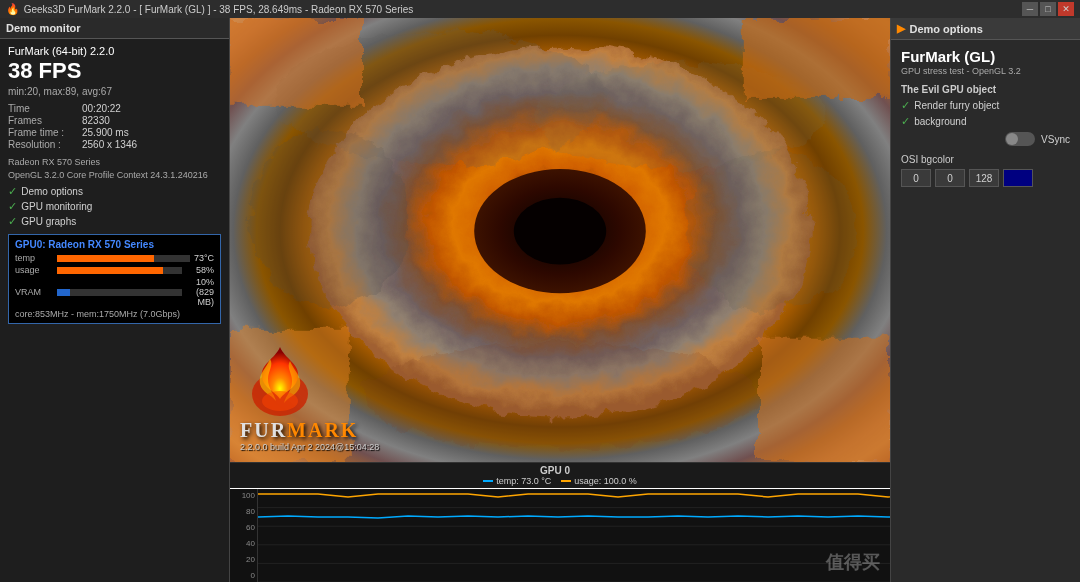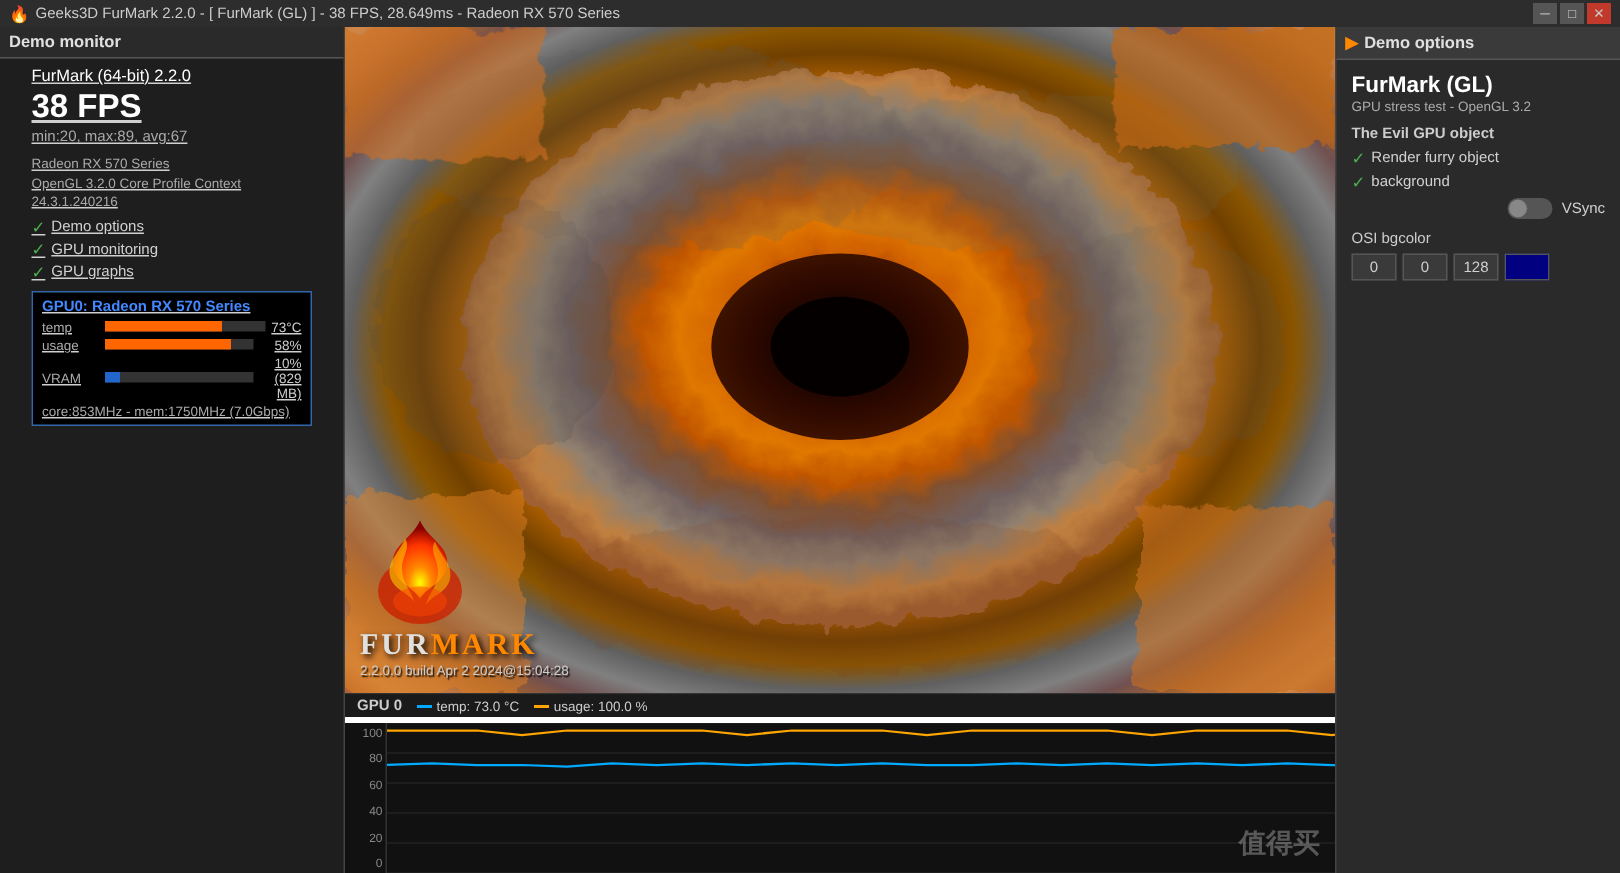--- a/index.html
+++ b/index.html
@@ -62,24 +62,23 @@
     #left-panel-header {
       background: #2a2a2a;
       padding: 4px 6px;
       color: #e0e0e0;
       font-size: 11px;
       font-weight: bold;
       border-bottom: 1px solid #555;
     }
 
     #monitor-content {
-      padding: 6px 21px;
+      padding: 6px 8px;
       color: #d0d0d0;
       flex: 1;
-      text-decoration: underline;
     }
 
     .monitor-app-name {
       color: #ffffff;
       font-size: 11px;
       margin-bottom: 1px;
     }
     .monitor-test {
       color: #d0d0d0;
       font-size: 11px;
@@ -230,21 +229,22 @@
       position: relative;
       display: flex;
       flex-direction: column;
     }
 
     #graph-header {
       display: flex;
       align-items: center;
       padding: 2px 8px;
       background: #1a1a1a;
-      border-bottom: 4px solid #ffffff;
+      border-bottom: 1px solid #ffffff;
+      flex-direction: column;
     }
     .graph-title {
       color: #ccc;
       font-size: 10px;
       font-weight: bold;
       margin-right: 10px;
     }
     .graph-legend {
       display: flex;
       gap: 10px;
@@ -460,20 +460,38 @@
 
 <div id="main-layout">
 
   <div id="left-panel">
     <div id="left-panel-header">Demo monitor</div>
     <div id="monitor-content">
       <div class="monitor-app-name">FurMark (64-bit) 2.2.0</div>
       <div class="monitor-fps">38 FPS</div>
       <div class="monitor-fps-range">min:20, max:89, avg:67</div>
 
+      <div class="monitor-stats">
+        <div class="monitor-stat-row">
+          <span class="stat-label">Time</span>
+          <span class="stat-value">00:20:22</span>
+        </div>
+        <div class="monitor-stat-row">
+          <span class="stat-label">Frames</span>
+          <span class="stat-value">82330</span>
+        </div>
+        <div class="monitor-stat-row">
+          <span class="stat-label">Frame time :</span>
+          <span class="stat-value">25.900 ms</span>
+        </div>
+        <div class="monitor-stat-row">
+          <span class="stat-label">Resolution :</span>
+          <span class="stat-value">2560 x 1346</span>
+        </div>
+      </div>
 
       <div class="monitor-hw">
         <div>Radeon RX 570 Series</div>
         <div>OpenGL 3.2.0 Core Profile Context 24.3.1.240216</div>
       </div>
 
       <div class="monitor-section-item">
         <span class="checkmark">✓</span>
         <span>Demo options</span>
       </div>

